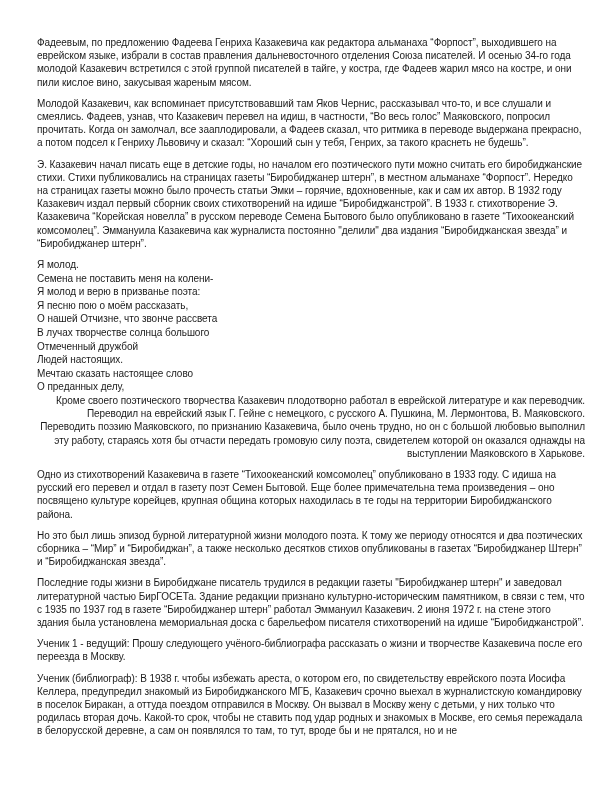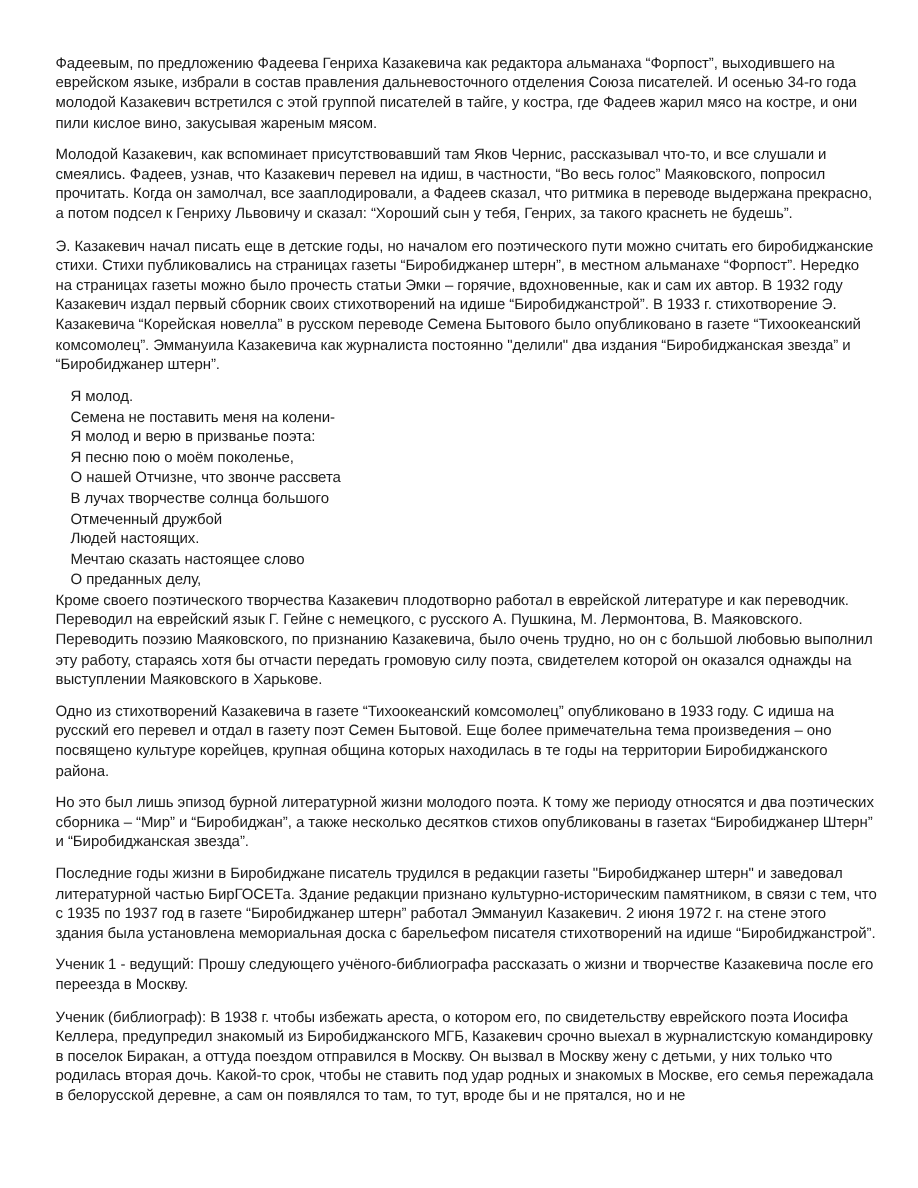--- a/index.html
+++ b/index.html
@@ -5,37 +5,37 @@
   html, body { margin: 0; padding: 0; background: #ffffff; }
   body { width: 612px; height: 792px; position: relative; overflow: hidden; }
   .page {
     position: absolute; left: 37px; top: 36px; width: 548px;
     font-family: "Liberation Sans", sans-serif;
     font-size: 10px; line-height: 13.2px; color: #1a1a1a;
     letter-spacing: -0.05px;
   }
   .page p { margin: 0 0 8px 0; }
   .poem { margin: 0; }
-  .poem div { line-height: 13.6px; margin-left: 10px; }
-  .poem-after { margin: 0 0 8px 0; }
+  .poem div { line-height: 13.6px; }
+  .poem-after { margin: 0 0 8px 0; text-align: right; }
   b { font-weight: normal; }
 </style>
 </head>
 <body>
 
 <div class="page">
   <p>Фадеевым, по предложению Фадеева Генриха Казакевича как редактора альманаха “Форпост”, выходившего на еврейском языке, избрали в состав правления дальневосточного отделения Союза писателей. И осенью 34-го года молодой Казакевич встретился с этой группой писателей в тайге, у костра, где Фадеев жарил мясо на костре, и они пили кислое вино, закусывая жареным мясом.</p>
   <p>Молодой Казакевич, как вспоминает присутствовавший там Яков Чернис, рассказывал что-то, и все слушали и смеялись. Фадеев, узнав, что Казакевич перевел на идиш, в частности, “Во весь голос” Маяковского, попросил прочитать. Когда он замолчал, все зааплодировали, а Фадеев сказал, что ритмика в переводе выдержана прекрасно, а потом подсел к Генриху Львовичу и сказал: “Хороший сын у тебя, Генрих, за такого краснеть не будешь”.</p>
   <p>Э. Казакевич начал писать еще в детские годы, но началом его поэтического пути можно считать его биробиджанские стихи. Стихи публиковались на страницах газеты “Биробиджанер штерн”, в местном альманахе “Форпост”. Нередко на страницах газеты можно было прочесть статьи Эмки – горячие, вдохновенные, как и сам их автор. В 1932 году Казакевич издал первый сборник своих стихотворений на идише “Биробиджанстрой”. В 1933 г. стихотворение Э. Казакевича “Корейская новелла” в русском переводе Семена Бытового было опубликовано в газете “Тихоокеанский комсомолец”. Эммануила Казакевича как журналиста постоянно "делили" два издания “Биробиджанская звезда” и “Биробиджанер штерн”.</p>
 
   <div class="poem">
     <div>Я молод.</div>
     <div>Семена не поставить меня на колени-</div>
     <div>Я молод и верю в призванье поэта:</div>
-    <div>Я песню пою о моём поколенье,</div>
+    <div>Я песню пою о моём рассказать,</div>
     <div>О нашей Отчизне, что звонче рассвета</div>
     <div>В лучах творчестве солнца большого</div>
     <div>Отмеченный дружбой</div>
     <div>Людей настоящих.</div>
     <div>Мечтаю сказать настоящее слово</div>
     <div>О преданных делу,</div>
   </div>
 
   <p class="poem-after">Кроме своего поэтического творчества Казакевич плодотворно работал в еврейской литературе и как переводчик. Переводил на еврейский язык Г. Гейне с немецкого, с русского А. Пушкина, М. Лермонтова, В. Маяковского. Переводить поэзию Маяковского, по признанию Казакевича, было очень трудно, но он с большой любовью выполнил эту работу, стараясь хотя бы отчасти передать громовую силу поэта, свидетелем которой он оказался однажды на выступлении Маяковского в Харькове.</p>
   <p>Одно из стихотворений Казакевича в газете “Тихоокеанский комсомолец” опубликовано в 1933 году. С идиша на русский его перевел и отдал в газету поэт Семен Бытовой. Еще более примечательна тема произведения – оно посвящено культуре корейцев, крупная община которых находилась в те годы на территории Биробиджанского района.</p>

